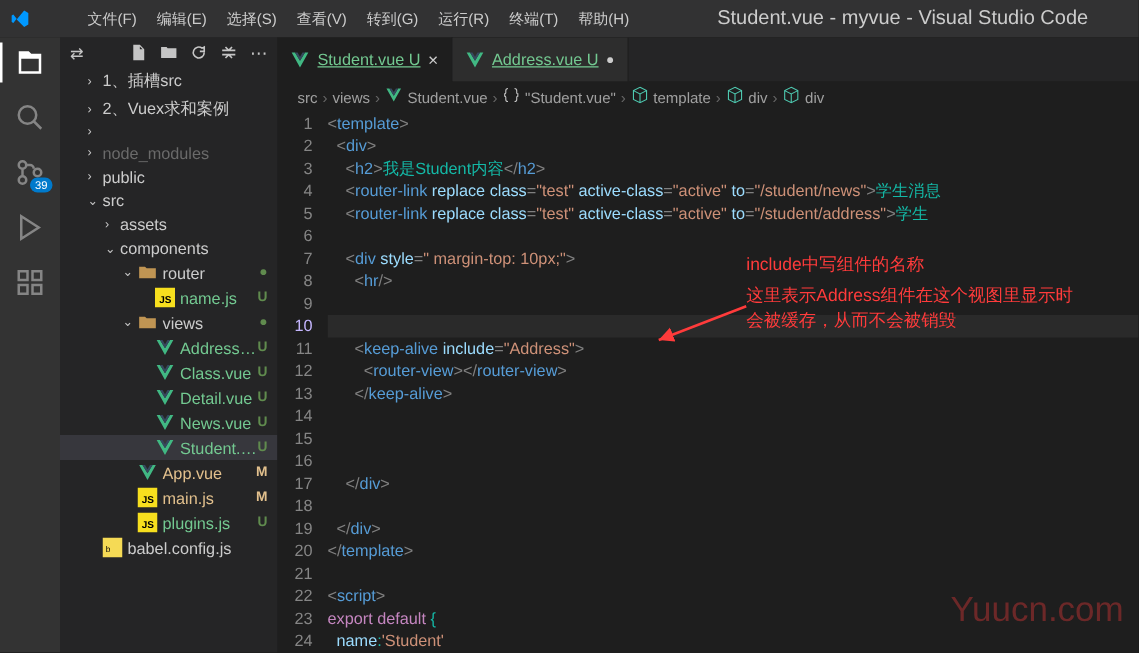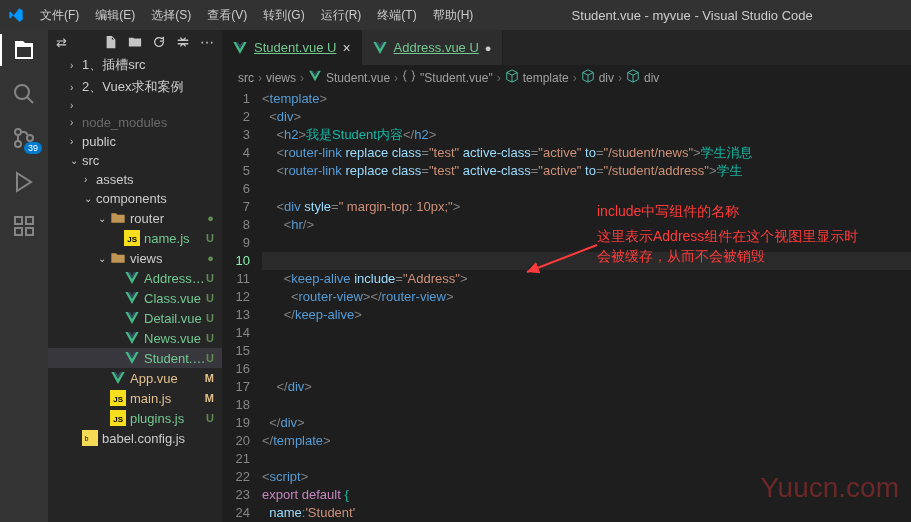--- a/index.html
+++ b/index.html
@@ -1,21 +1,21 @@
 <!DOCTYPE html>
 <html><head>
 <meta charset="utf-8">
 <style>
 * { margin: 0; padding: 0; box-sizing: border-box; font-family: "Segoe UI", -apple-system, sans-serif; }
 body { background: #1e1e1e; color: #cccccc; font-size: 13px; width: 911px; height: 522px; overflow: hidden; position: relative; }
-.titlebar { height: 30px; background: #323233; display: flex; align-items: center; padding: 0 8px; }
+.titlebar { height: 30px; background: #323233; display: flex; align-items: center; padding: 0 8px; gap: 30px; }
 .titlebar .vsc-icon { width: 16px; height: 16px; margin-right: 8px; }
 .menubar { display: flex; gap: 0; }
 .menubar span { padding: 0 8px; font-size: 12px; cursor: pointer; }
-.title-center { flex: 1; text-align: center; font-size: 13px; color: #cccccc; }
+.title-center { flex: 1; text-align: center; font-size: 16px; color: #cccccc; }
 .layout { display: flex; height: 492px; }
 .activitybar { width: 48px; background: #333333; display: flex; flex-direction: column; align-items: center; padding-top: 8px; gap: 20px; }
 .activitybar .ab-icon { width: 24px; height: 24px; color: #858585; cursor: pointer; position: relative; }
 .activitybar .ab-icon.active { color: #ffffff; }
 .activitybar .ab-icon.active::before { content:""; position:absolute; left:-12px; top:-4px; width:2px; height:32px; background:#fff; }
 .badge { position:absolute; bottom:-4px; right:-6px; background:#007acc; color:#fff; border-radius:8px; font-size:9px; padding:1px 4px; }
 .sidebar { width: 174px; background: #252526; overflow: hidden; }
 .sidebar-head { display:flex; align-items:center; justify-content:flex-end; padding:4px 8px; gap:10px; color:#c5c5c5; }
 .sidebar-head svg { width:14px; height:14px; }
 .tree { font-size: 13px; }
@@ -39,21 +39,21 @@
 .tab.active { background:#1e1e1e; }
 .tab .tlabel { font-size:13px; color:#73c991;text-decoration:underline; }
 .tab .mod-dot { color:#cccccc; font-size:11px; }
 .tab .close { color:#cccccc; font-size:14px; }
 .breadcrumbs { display:flex; align-items:center; padding:4px 16px; font-size:12px; color:#a0a0a0; gap:4px; }
 .breadcrumbs .sep { color:#666; }
 .bc-icon { width:14px; height:14px; }
 .editor { flex:1; display:flex; overflow:hidden; position:relative; font-family:Consolas,monospace; font-size:13px; }
 .gutter { width:40px; text-align:right; color:#858585; padding-right:12px; line-height:18px; }
 .gutter .ln { height:18px; }
-.gutter .ln.cur { color:#86efac; }
+.gutter .ln.cur { color:#c4b5fd; }
 .code { flex:1; line-height:18px; white-space:pre; overflow:hidden; }
 .code .line { height:18px; }
 .code .hl-line { background:#2a2a2a; }
 .tag { color:#569cd6; }
 .attr { color:#9cdcfe; }
 .str { color:#ce9178; }
 .pn { color:#808080; }
 .kw { color:#c586c0; }
 .txt { color:#14b8a6; }
 .annotation { position:absolute; color:#ff3b3b; font-size:14px; font-family:"Microsoft YaHei",sans-serif; pointer-events:none; }

